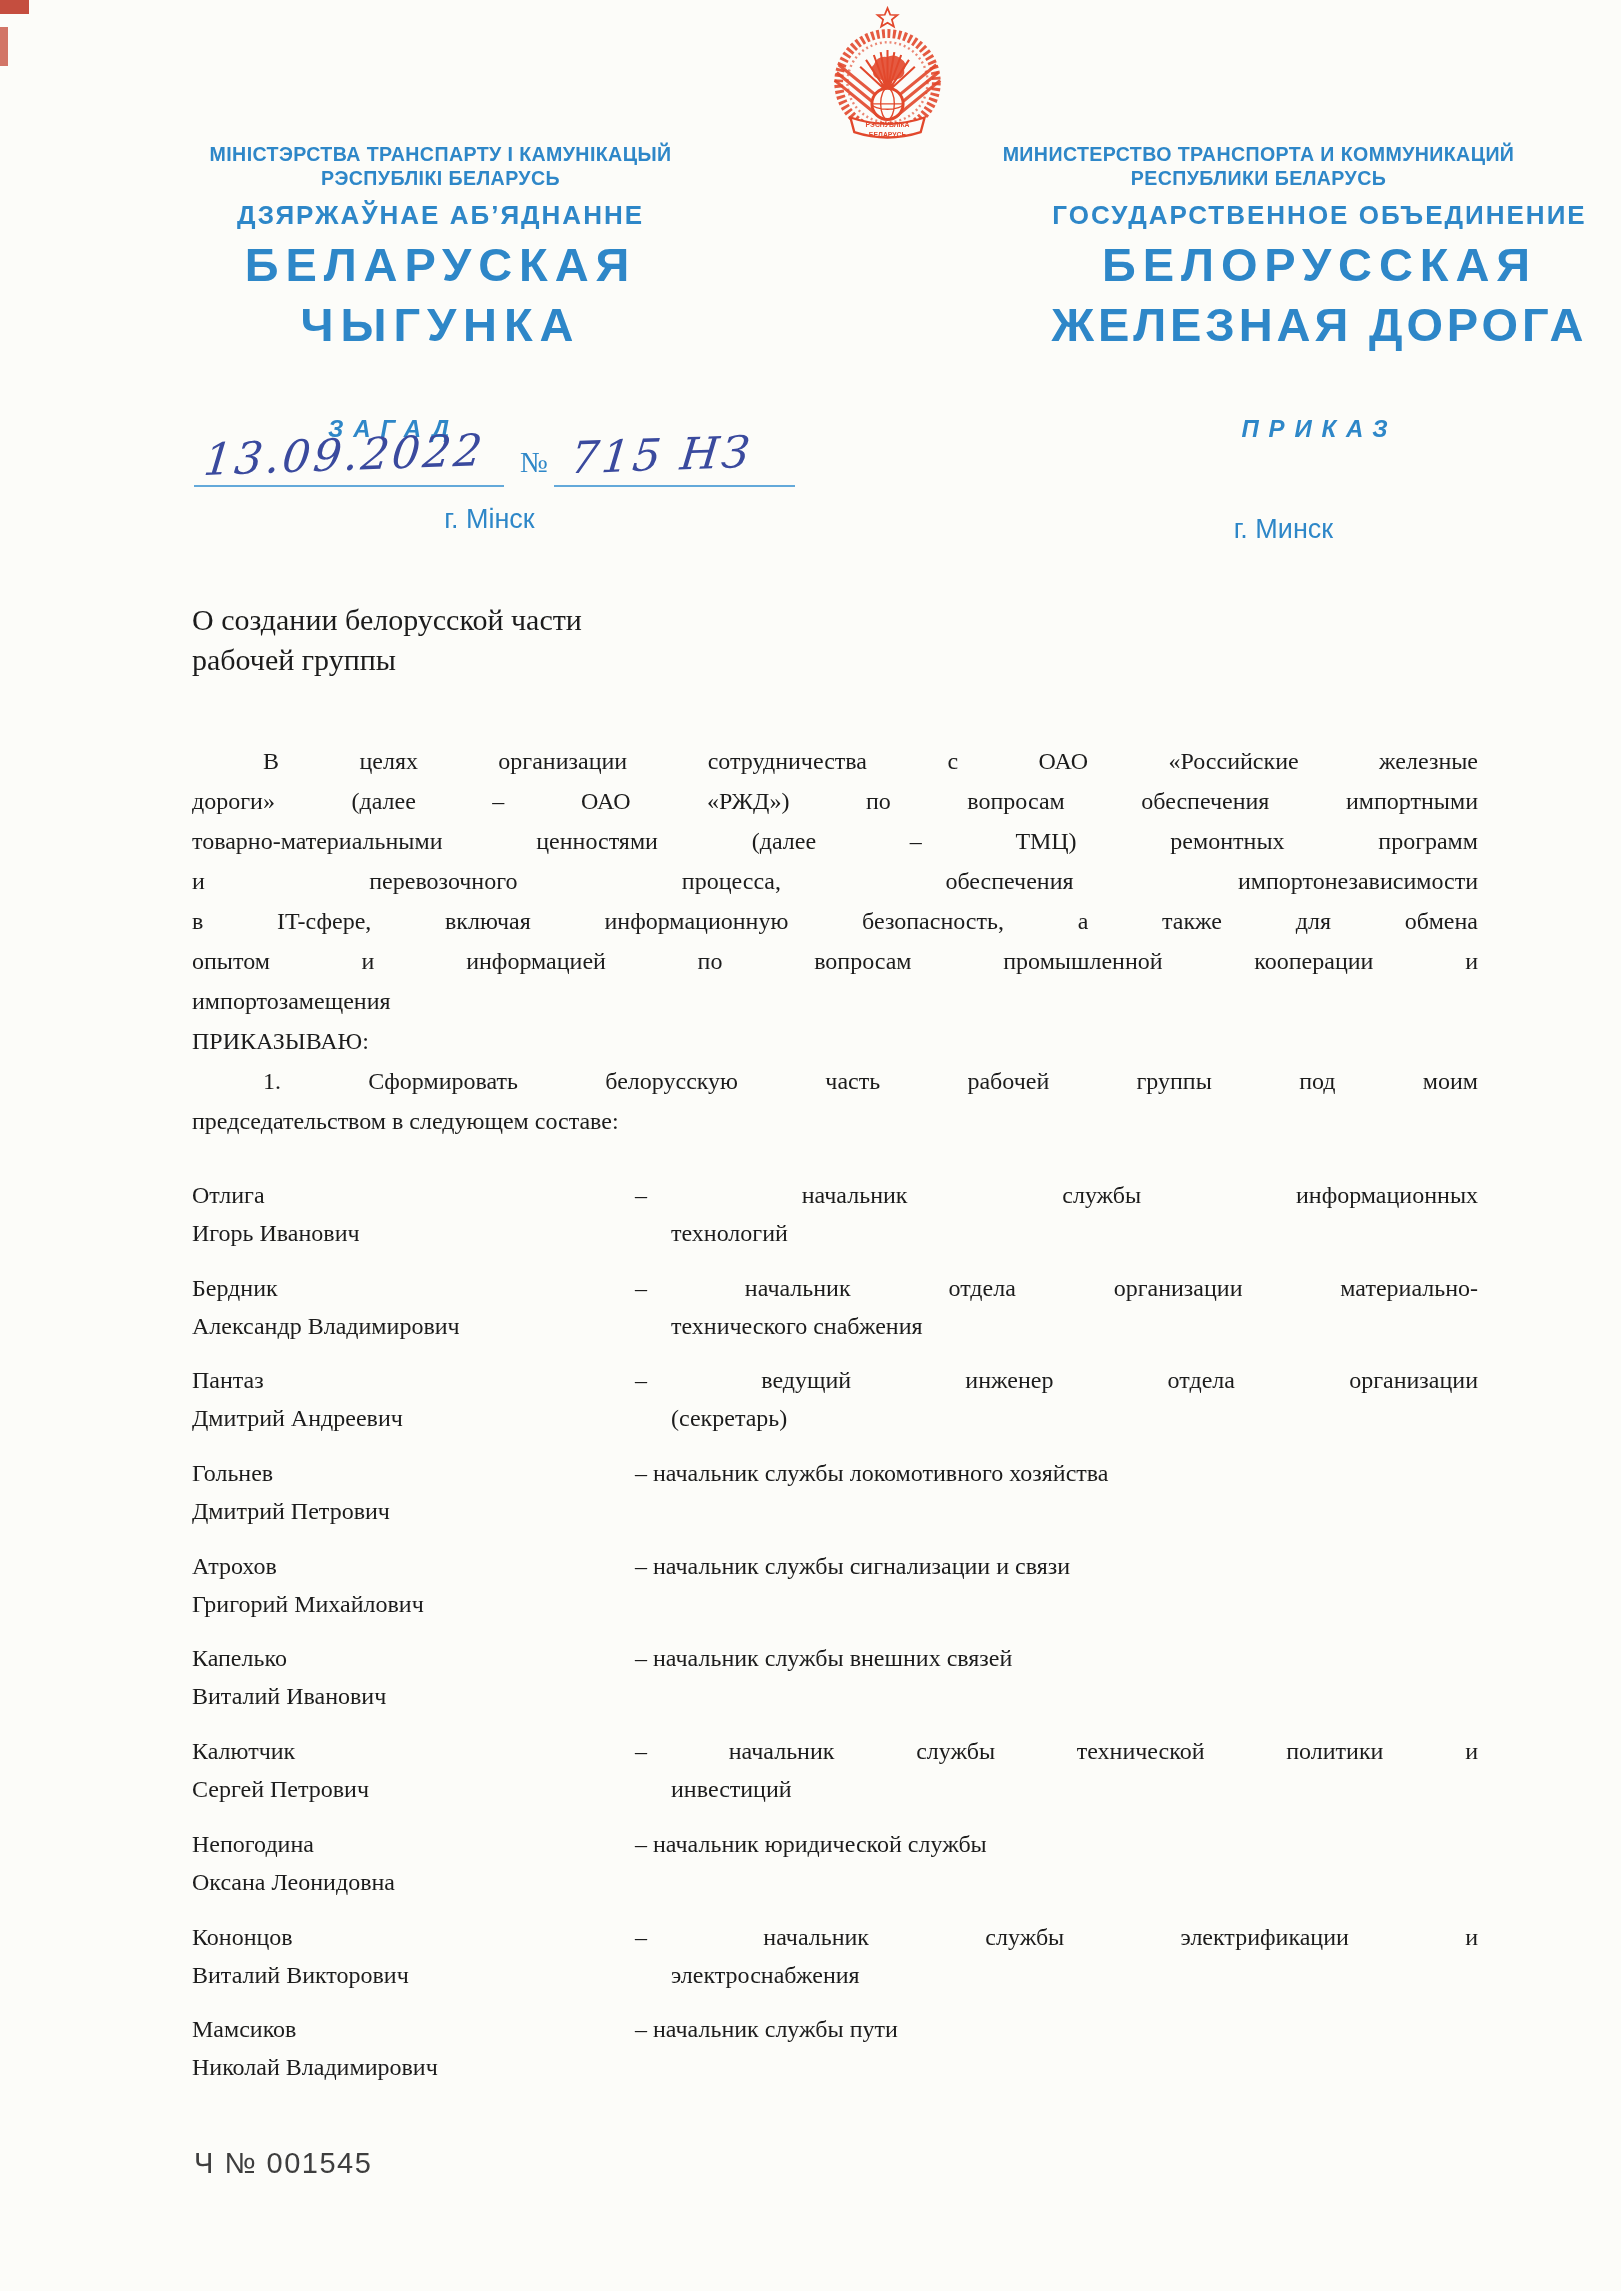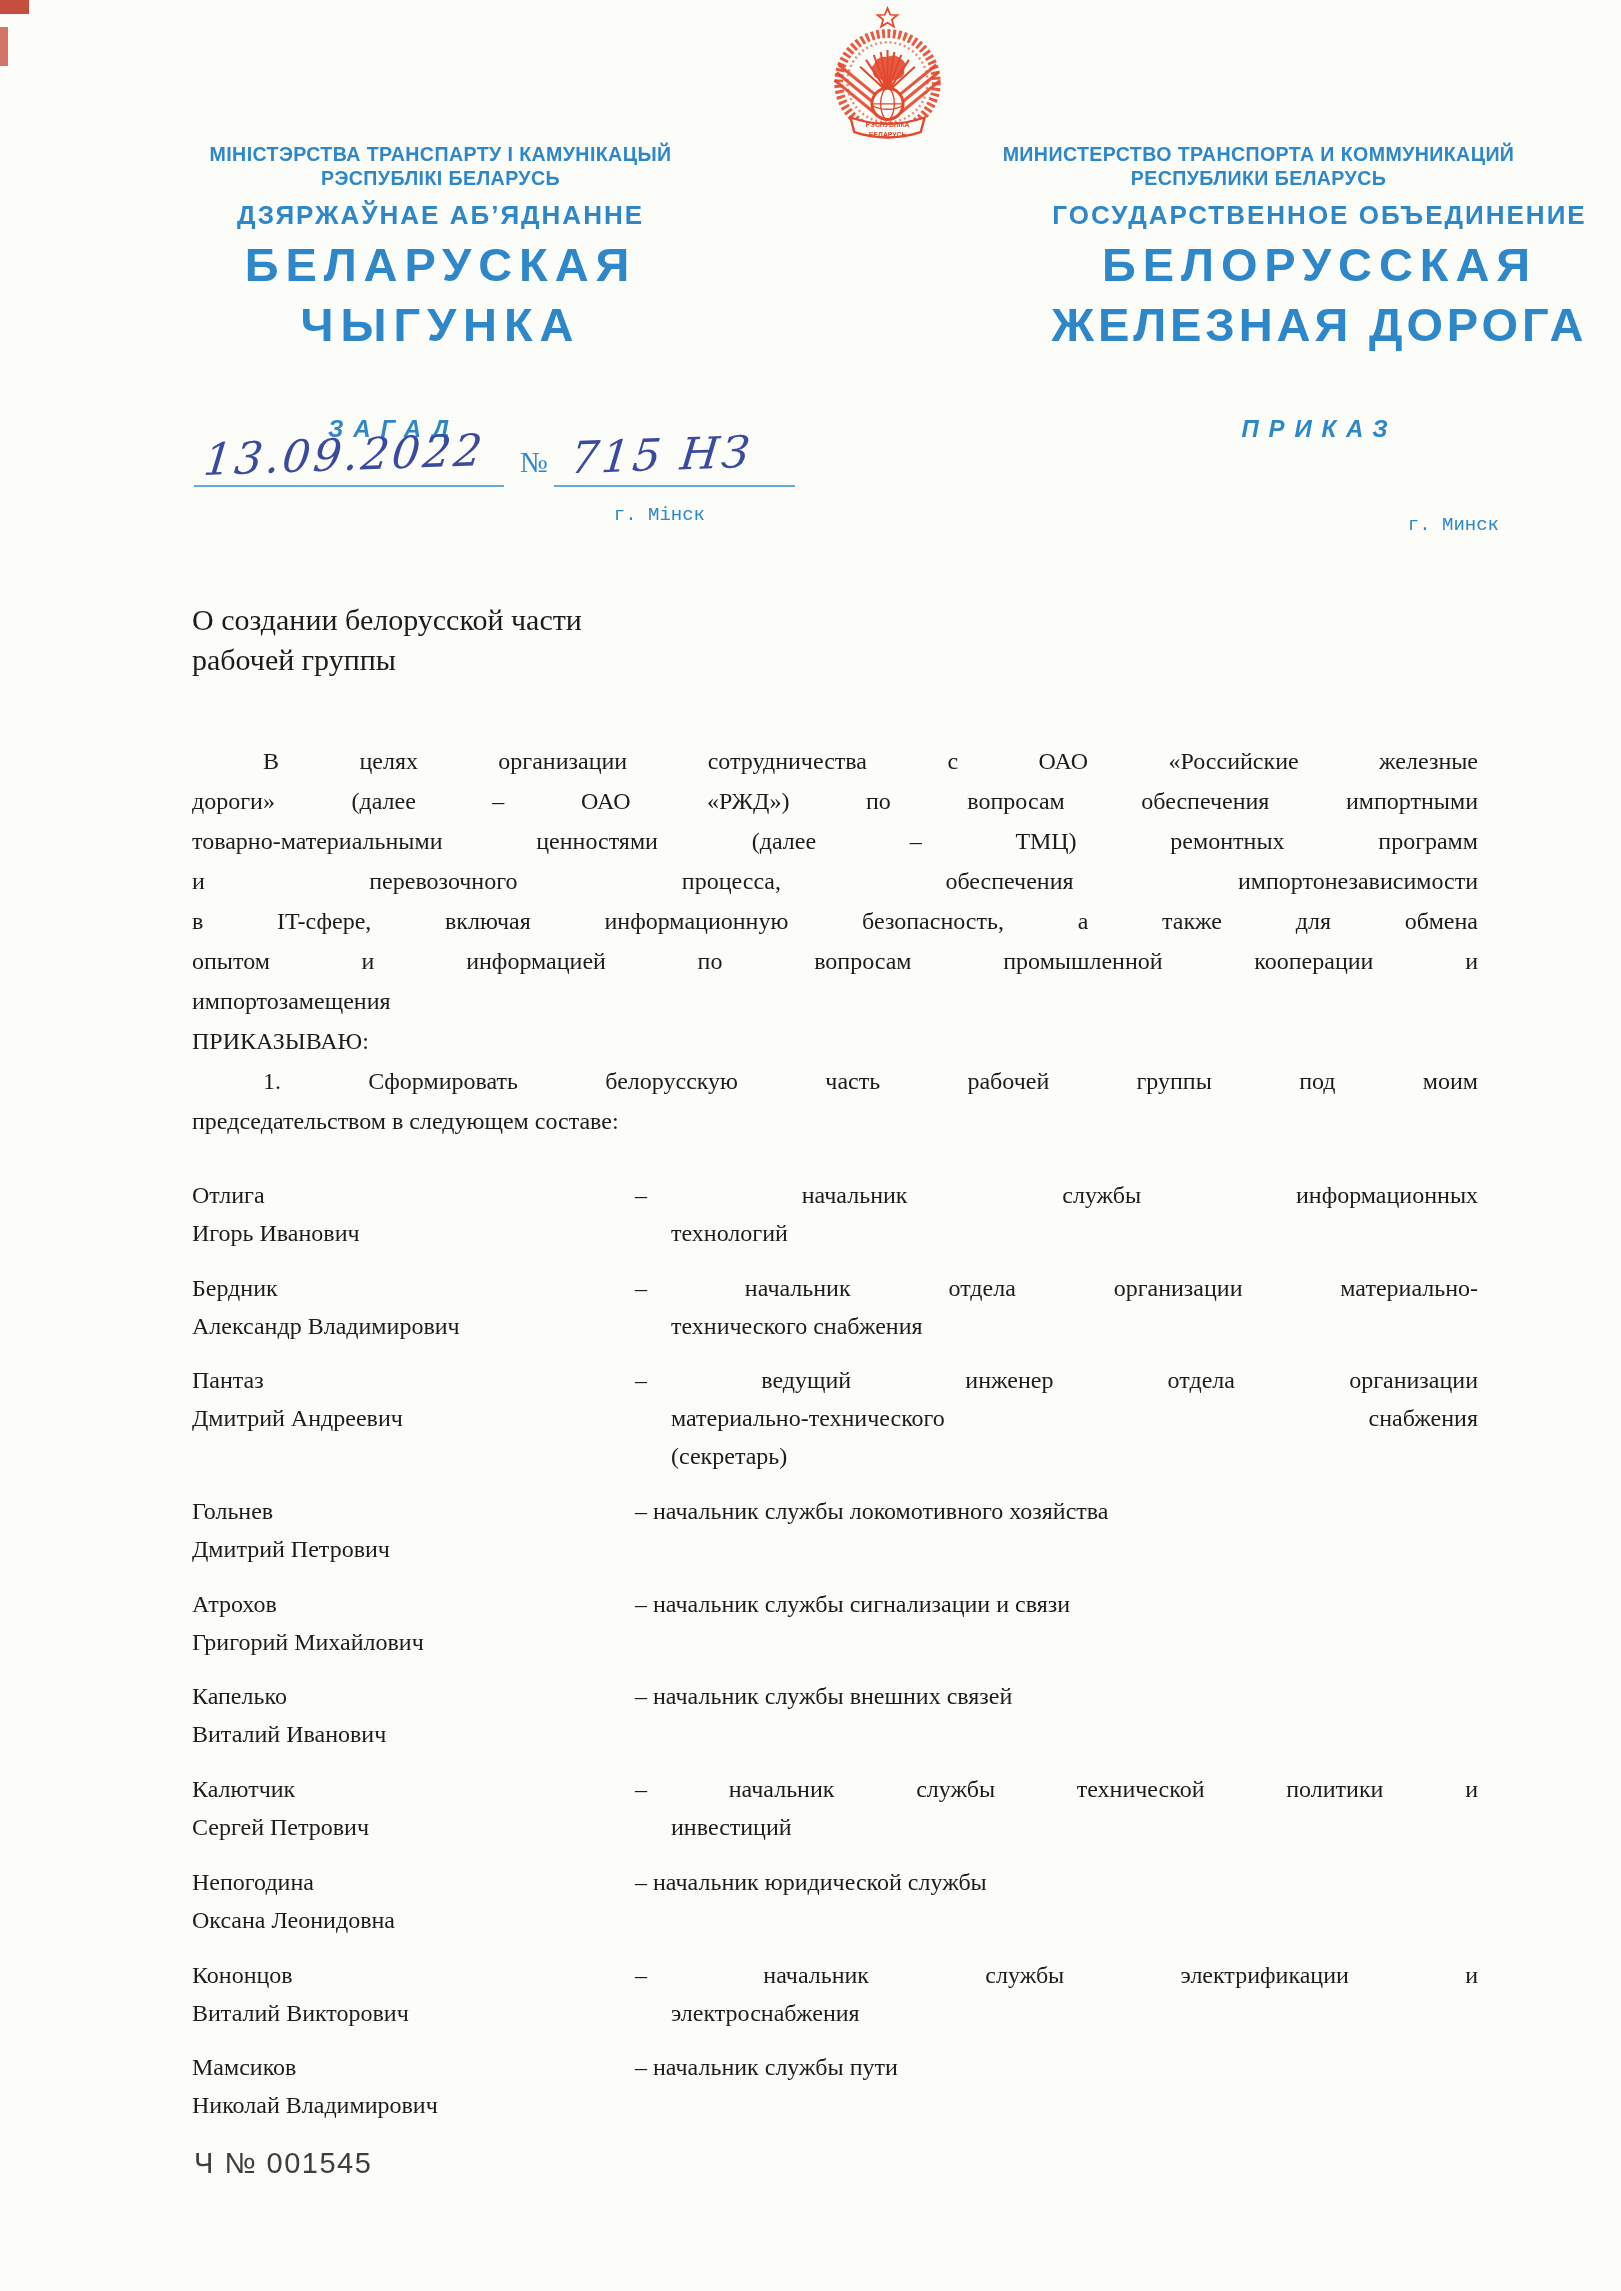--- a/index.html
+++ b/index.html
@@ -25,22 +25,22 @@
       font-weight:bold;color:var(--accent-blue);}
   .lh-left{left:176px;top:143px;width:529px;}
   .lh-right{left:984px;top:143px;width:549px;}
   .lh-ministry{font-size:19.6px;line-height:23.5px;letter-spacing:0.4px;text-align:center;}
   .lh-association{font-size:26px;line-height:25.5px;letter-spacing:2px;margin-top:12.7px;}
   .lh-org{font-size:47px;line-height:47px;letter-spacing:6.9px;margin-top:13px;}
   .ls-narrow{letter-spacing:3.9px;}
   .lh-doctype{font-size:24px;letter-spacing:9.8px;margin-top:67px;font-style:italic;}
   .shift-right{transform:translateX(61px);}
   .shift-left{transform:translateX(-47px);}
-  .lh-city{position:absolute;font-family:Liberation Mono, monospace;font-weight:normal;
-      color:var(--accent-blue);font-size:19px;text-align:right;}
+  .lh-city{position:absolute;font-family:Liberation Sans, sans-serif;font-weight:normal;
+      color:var(--accent-blue);font-size:27px;text-align:center;}
   .city-left{left:274px;top:504px;width:431px;}
   .city-right{left:1068px;top:514px;width:431px;}
 
   
   .number-row{position:absolute;left:194px;top:429px;display:flex;align-items:flex-end;}
   .uline{border-bottom:2.9px solid var(--underline-blue);}
   .u-date{padding:0 19.6px 4.9px 9.8px;}
   .u-num{padding:0 43px 4.9px 17.6px;}
   .hand{font-family:"DejaVu Serif",serif;font-style:italic;color:var(--ink-blue);
         font-size:44px;letter-spacing:2.9px;display:inline-block;
@@ -165,21 +165,20 @@
         </div>
       </div>
 
       <div class="m-row">
         <div class="member-name">
           <div>Пантаз</div>
           <div>Дмитрий Андреевич</div>
         </div>
         <div class="member-pos">
           <div class="pos-line pos-first stretch">– ведущий инженер отдела организации</div>
-          <div class="pos-line pos-cont stretch">материально-технического снабжения</div>
           <div class="pos-line pos-cont">(секретарь)</div>
         </div>
       </div>
 
       <div class="m-row">
         <div class="member-name">
           <div>Гольнев</div>
           <div>Дмитрий Петрович</div>
         </div>
         <div class="member-pos">

